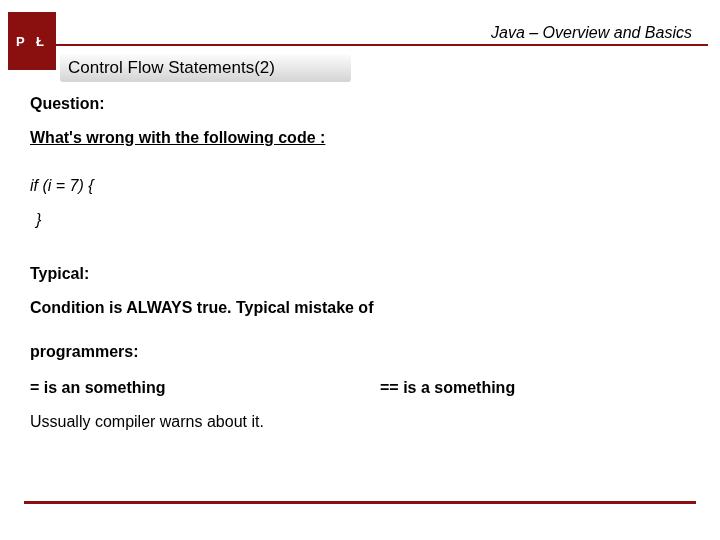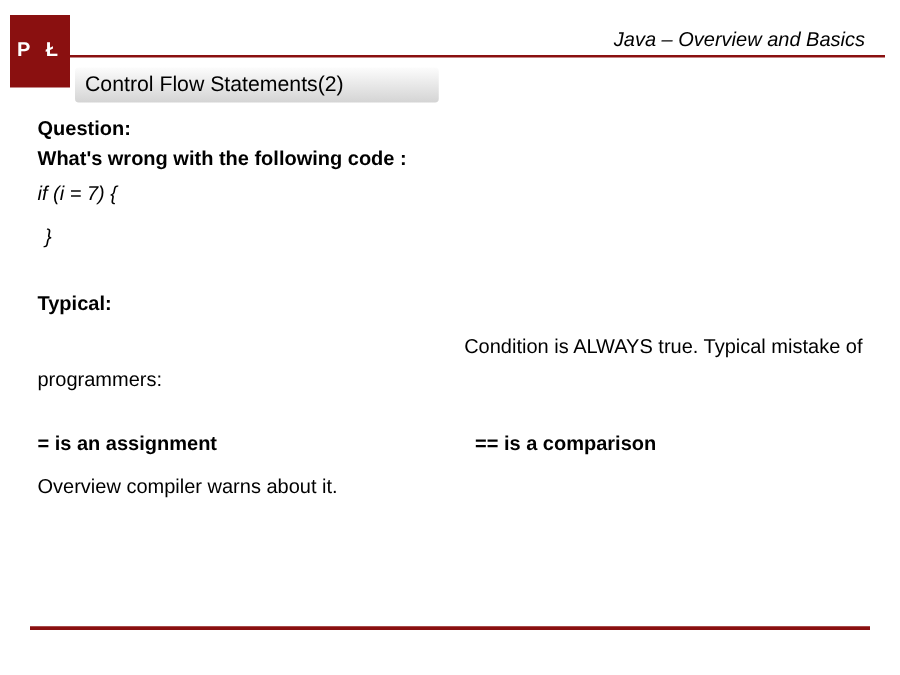--- a/index.html
+++ b/index.html
@@ -18,21 +18,21 @@
     position: absolute;
     top: 12px;
     left: 8px;
     width: 48px;
     height: 58px;
     background: #8a1010;
     color: #fff;
     display: flex;
     align-items: center;
     justify-content: center;
-    font-size: 16px;
+    font-size: 13px;
     font-weight: bold;
   }
   .logo .pl {
     letter-spacing: 4px;
   }
   .top-label {
     position: absolute;
     top: 24px;
     right: 28px;
     font-size: 16px;
@@ -64,51 +64,51 @@
     color: #000;
   }
   .content {
     padding: 0 30px;
     font-size: 16px;
     line-height: 1.5;
   }
   .q-label {
     font-weight: bold;
     margin-top: 2px;
-    margin-bottom: 0;
+    margin-bottom: 10px;
   }
   .q-text {
     font-weight: bold;
-    margin-bottom: 4px;
+    margin-bottom: 24px;
+    text-decoration: underline;
   }
   .code-line {
     font-style: italic;
     margin-bottom: 10px;
   }
   .code-line2 {
     font-style: italic;
     margin-bottom: 10px;
   }
   .code-line3 {
     font-style: italic;
     margin-left: 6px;
     margin-bottom: 30px;
   }
   .a-label {
     font-weight: bold;
     margin-bottom: 10px;
   }
   .a-text1 {
-    font-weight: normal;
-    margin-bottom: 3px;
-    text-align: right;
+    font-weight: bold;
+    margin-bottom: 20px;
   }
   .a-text2 {
-    font-weight: normal;
-    margin-bottom: 27px;
+    font-weight: bold;
+    margin-bottom: 12px;
   }
   .row {
     display: flex;
     margin-bottom: 10px;
   }
   .col1 {
     font-weight: bold;
     width: 350px;
   }
   .col2 {
@@ -142,19 +142,19 @@
 
 <div class="content">
   <div class="q-label">Question:</div>
   <div class="q-text">What's wrong with the following code :</div>
   <div class="code-line">if (i = 7) {</div>
   <div class="code-line3">}</div>
   <div class="a-label">Typical:</div>
   <div class="a-text1">Condition is ALWAYS true. Typical mistake of</div>
   <div class="a-text2">programmers:</div>
   <div class="row">
-    <div class="col1">= is an assignment</div>
-    <div class="col2">== is a comparison</div>
+    <div class="col1">= is an something</div>
+    <div class="col2">== is a something</div>
   </div>
-  <div class="a-text3">Overview compiler warns about it.</div>
+  <div class="a-text3">Ussually compiler warns about it.</div>
 </div>
 
 <div class="bottom-hr"></div>
 
 </body></html>

